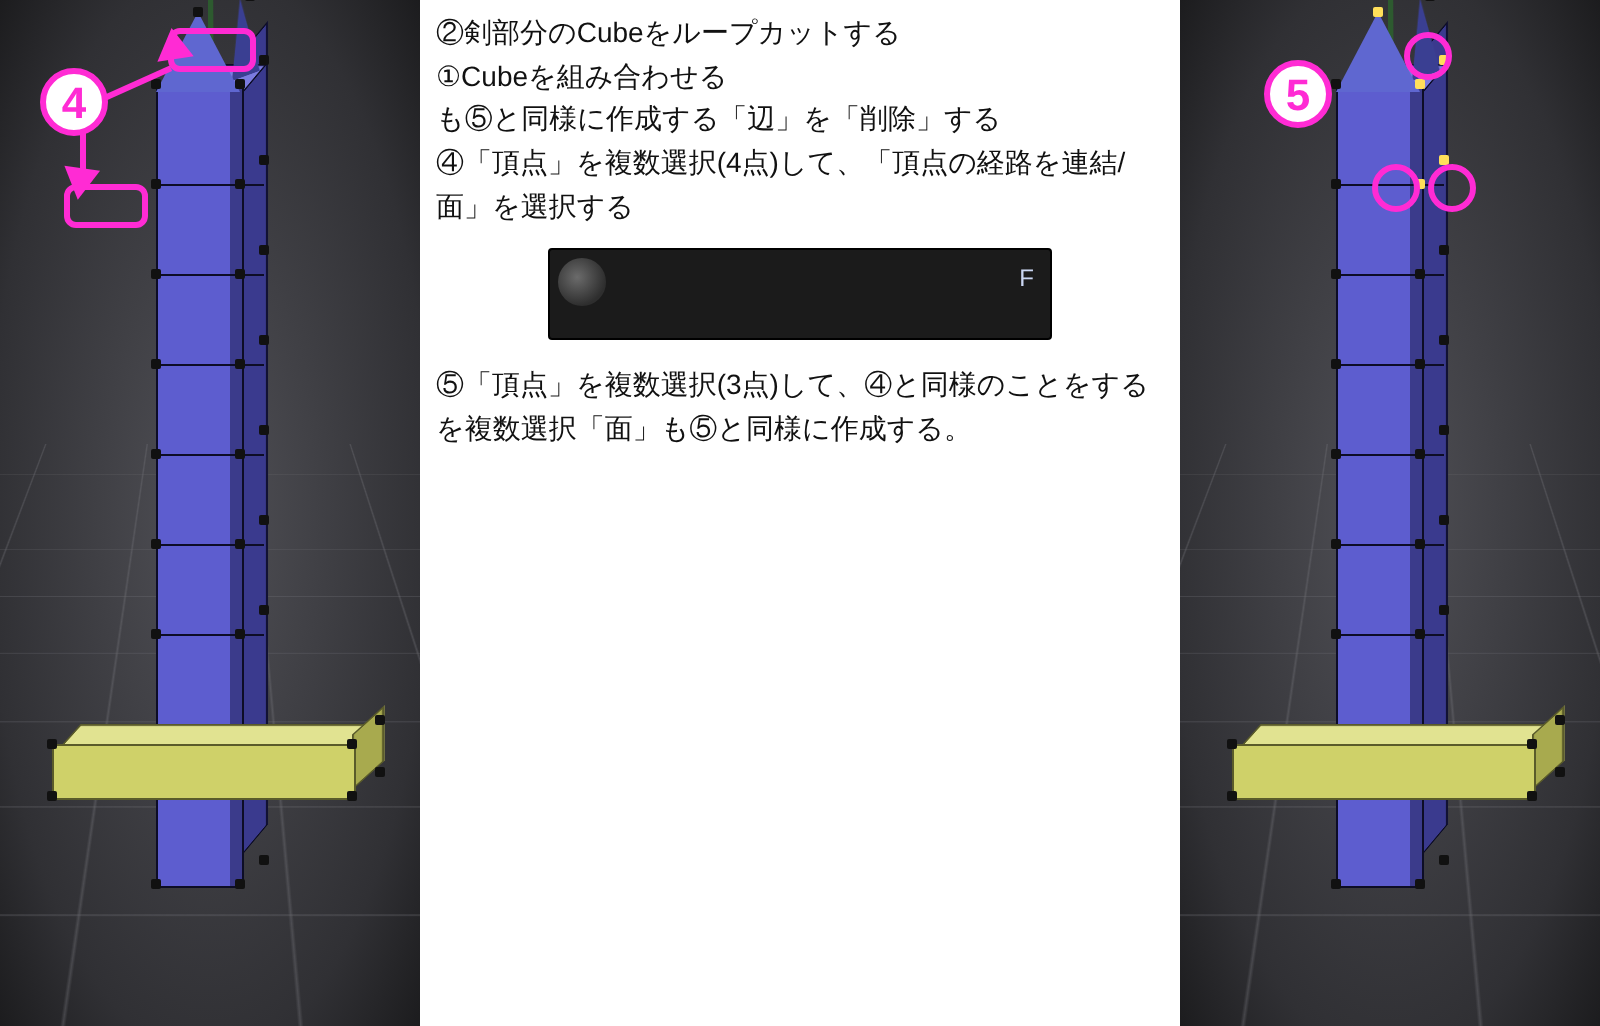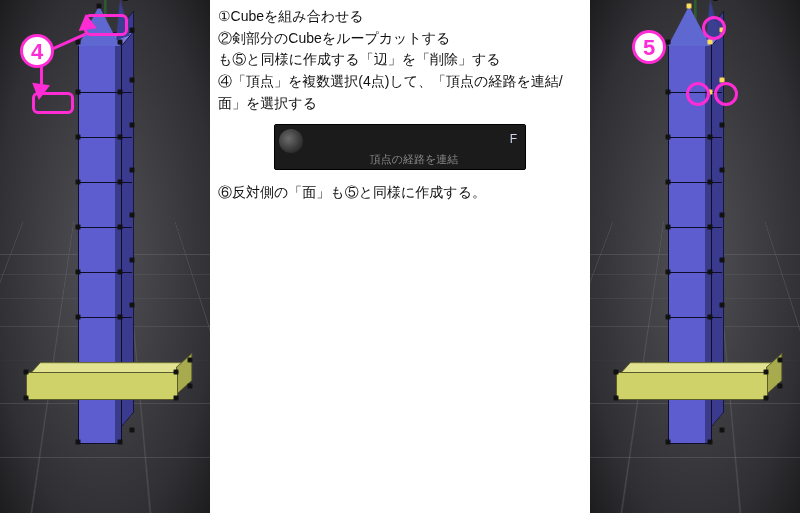--- a/index.html
+++ b/index.html
@@ -358,27 +358,27 @@
       </div>
     </div>
 
     <div class="ann-badge" style="left:42px; top:30px">5</div>
     <div class="ann-circle" style="left:112px; top:16px; width:24px; height:24px"></div>
     <div class="ann-circle" style="left:96px;  top:82px; width:24px; height:24px"></div>
     <div class="ann-circle" style="left:124px; top:82px; width:24px; height:24px"></div>
   </div>
 
   <div class="center-col">
+    <p>②剣部分のCubeをループカットする</p>
     <p>①Cubeを組み合わせる</p>
-    <p>②剣部分のCubeをループカットする</p>
     <p>も⑤と同様に作成する「辺」を「削除」する</p>
     <p>④「頂点」を複数選択(4点)して、「頂点の経路を連結/面」を選択する</p>
 
     <div class="menu-shot">
       <div class="menu-knob"></div>
       <div class="menu-sc">F</div>
-      <div class="menu-dim">頂点の経路を連結</div>
     </div>
 
-    <p>⑥反対側の「面」も⑤と同様に作成する。</p>
+    <p>⑤「頂点」を複数選択(3点)して、④と同様のことをする</p>
+    <p>を複数選択「面」も⑤と同様に作成する。</p>
   </div>
 
 </div>
 
 </body></html>

